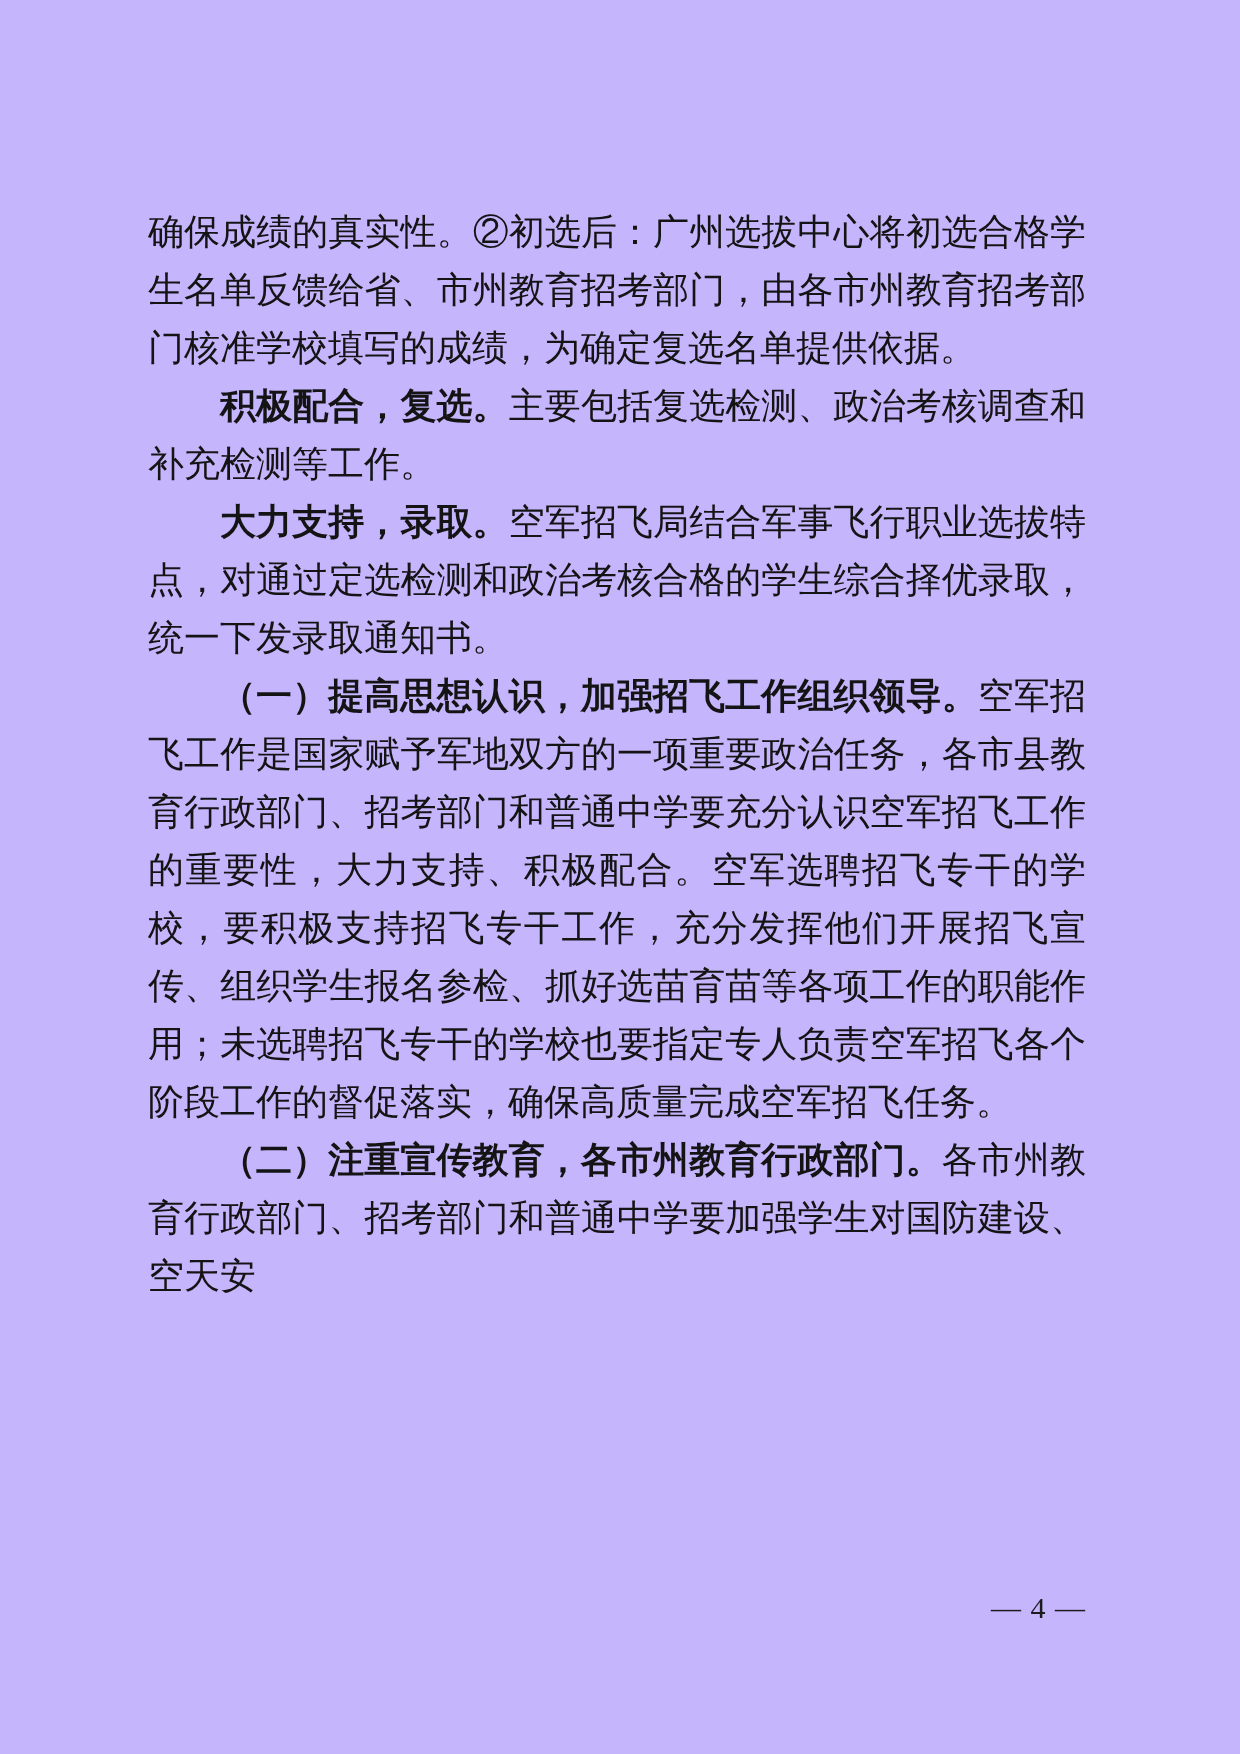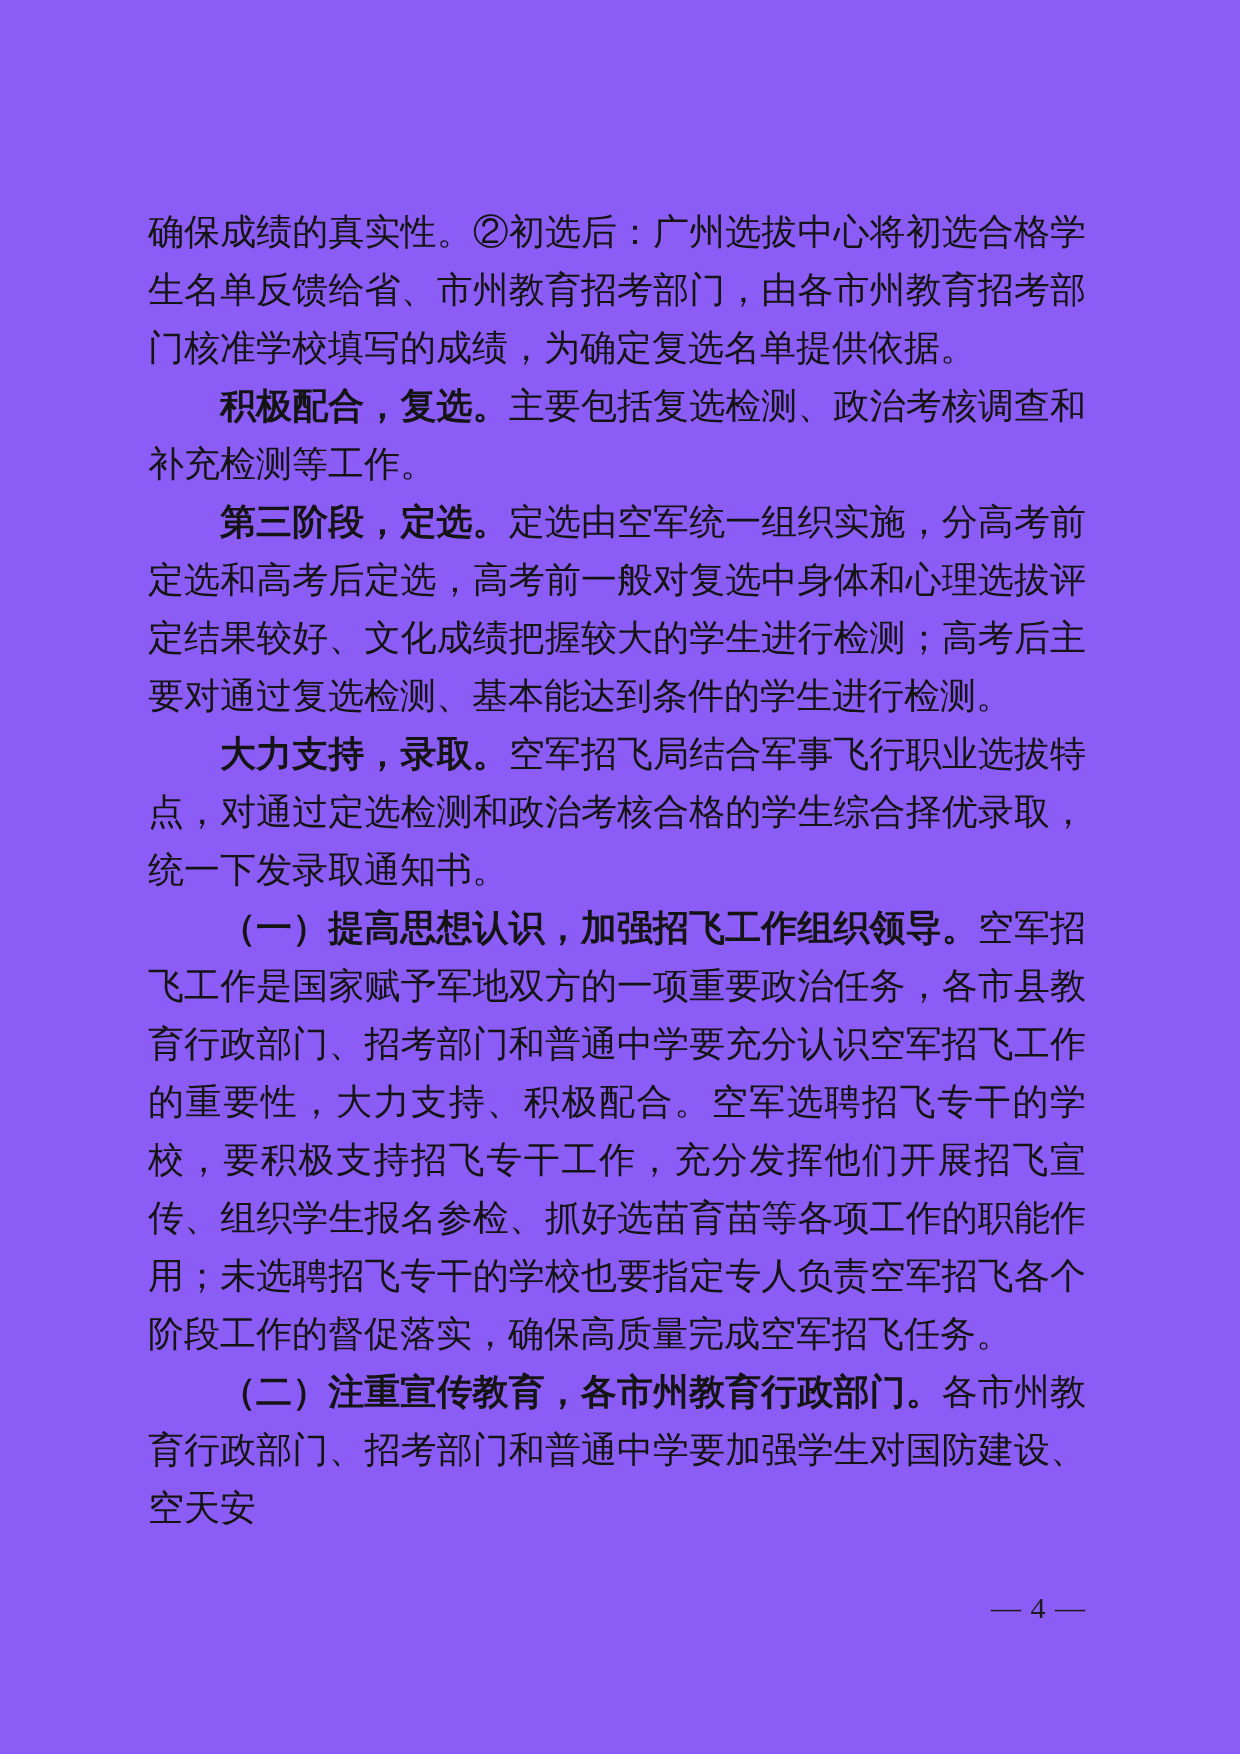--- a/index.html
+++ b/index.html
@@ -4,21 +4,21 @@
 <style>
   html, body {
     margin: 0;
     padding: 0;
     background: #ffffff;
   }
   .page {
     position: relative;
     width: 1240px;
     height: 1754px;
-    background: #8b5cf6;
+    background: #c4b5fd;
     overflow: hidden;
     font-family: "Liberation Serif", "DejaVu Serif", serif;
     color: #141414;
   }
   .body-text {
     position: absolute;
     left: 148px;
     top: 203px;
     width: 938px;
     font-size: 36px;
@@ -52,21 +52,20 @@
 <body>
 
 <div class="page">
 
   <div class="body-text">
 
     <p class="para"><b class="lead"></b><span>确保成绩的真实性。②初选后：广州选拔中心将初选合格学生名单反馈给省、市州教育招考部门，由各市州教育招考部门核准学校填写的成绩，为确定复选名单提供依据。</span></p>
 
     <p class="para indent"><b class="lead">积极配合，复选。</b><span>主要包括复选检测、政治考核调查和补充检测等工作。</span></p>
 
-    <p class="para indent"><b class="lead">第三阶段，定选。</b><span>定选由空军统一组织实施，分高考前定选和高考后定选，高考前一般对复选中身体和心理选拔评定结果较好、文化成绩把握较大的学生进行检测；高考后主要对通过复选检测、基本能达到条件的学生进行检测。</span></p>
 
     <p class="para indent"><b class="lead">大力支持，录取。</b><span>空军招飞局结合军事飞行职业选拔特点，对通过定选检测和政治考核合格的学生综合择优录取，统一下发录取通知书。</span></p>
 
 
     <p class="para indent"><b class="lead">（一）提高思想认识，加强招飞工作组织领导。</b><span>空军招飞工作是国家赋予军地双方的一项重要政治任务，各市县教育行政部门、招考部门和普通中学要充分认识空军招飞工作的重要性，大力支持、积极配合。空军选聘招飞专干的学校，要积极支持招飞专干工作，充分发挥他们开展招飞宣传、组织学生报名参检、抓好选苗育苗等各项工作的职能作用；未选聘招飞专干的学校也要指定专人负责空军招飞各个阶段工作的督促落实，确保高质量完成空军招飞任务。</span></p>
 
     <p class="para indent"><b class="lead">（二）注重宣传教育，各市州教育行政部门。</b><span>各市州教育行政部门、招考部门和普通中学要加强学生对国防建设、空天安</span></p>
 
   </div>
 

